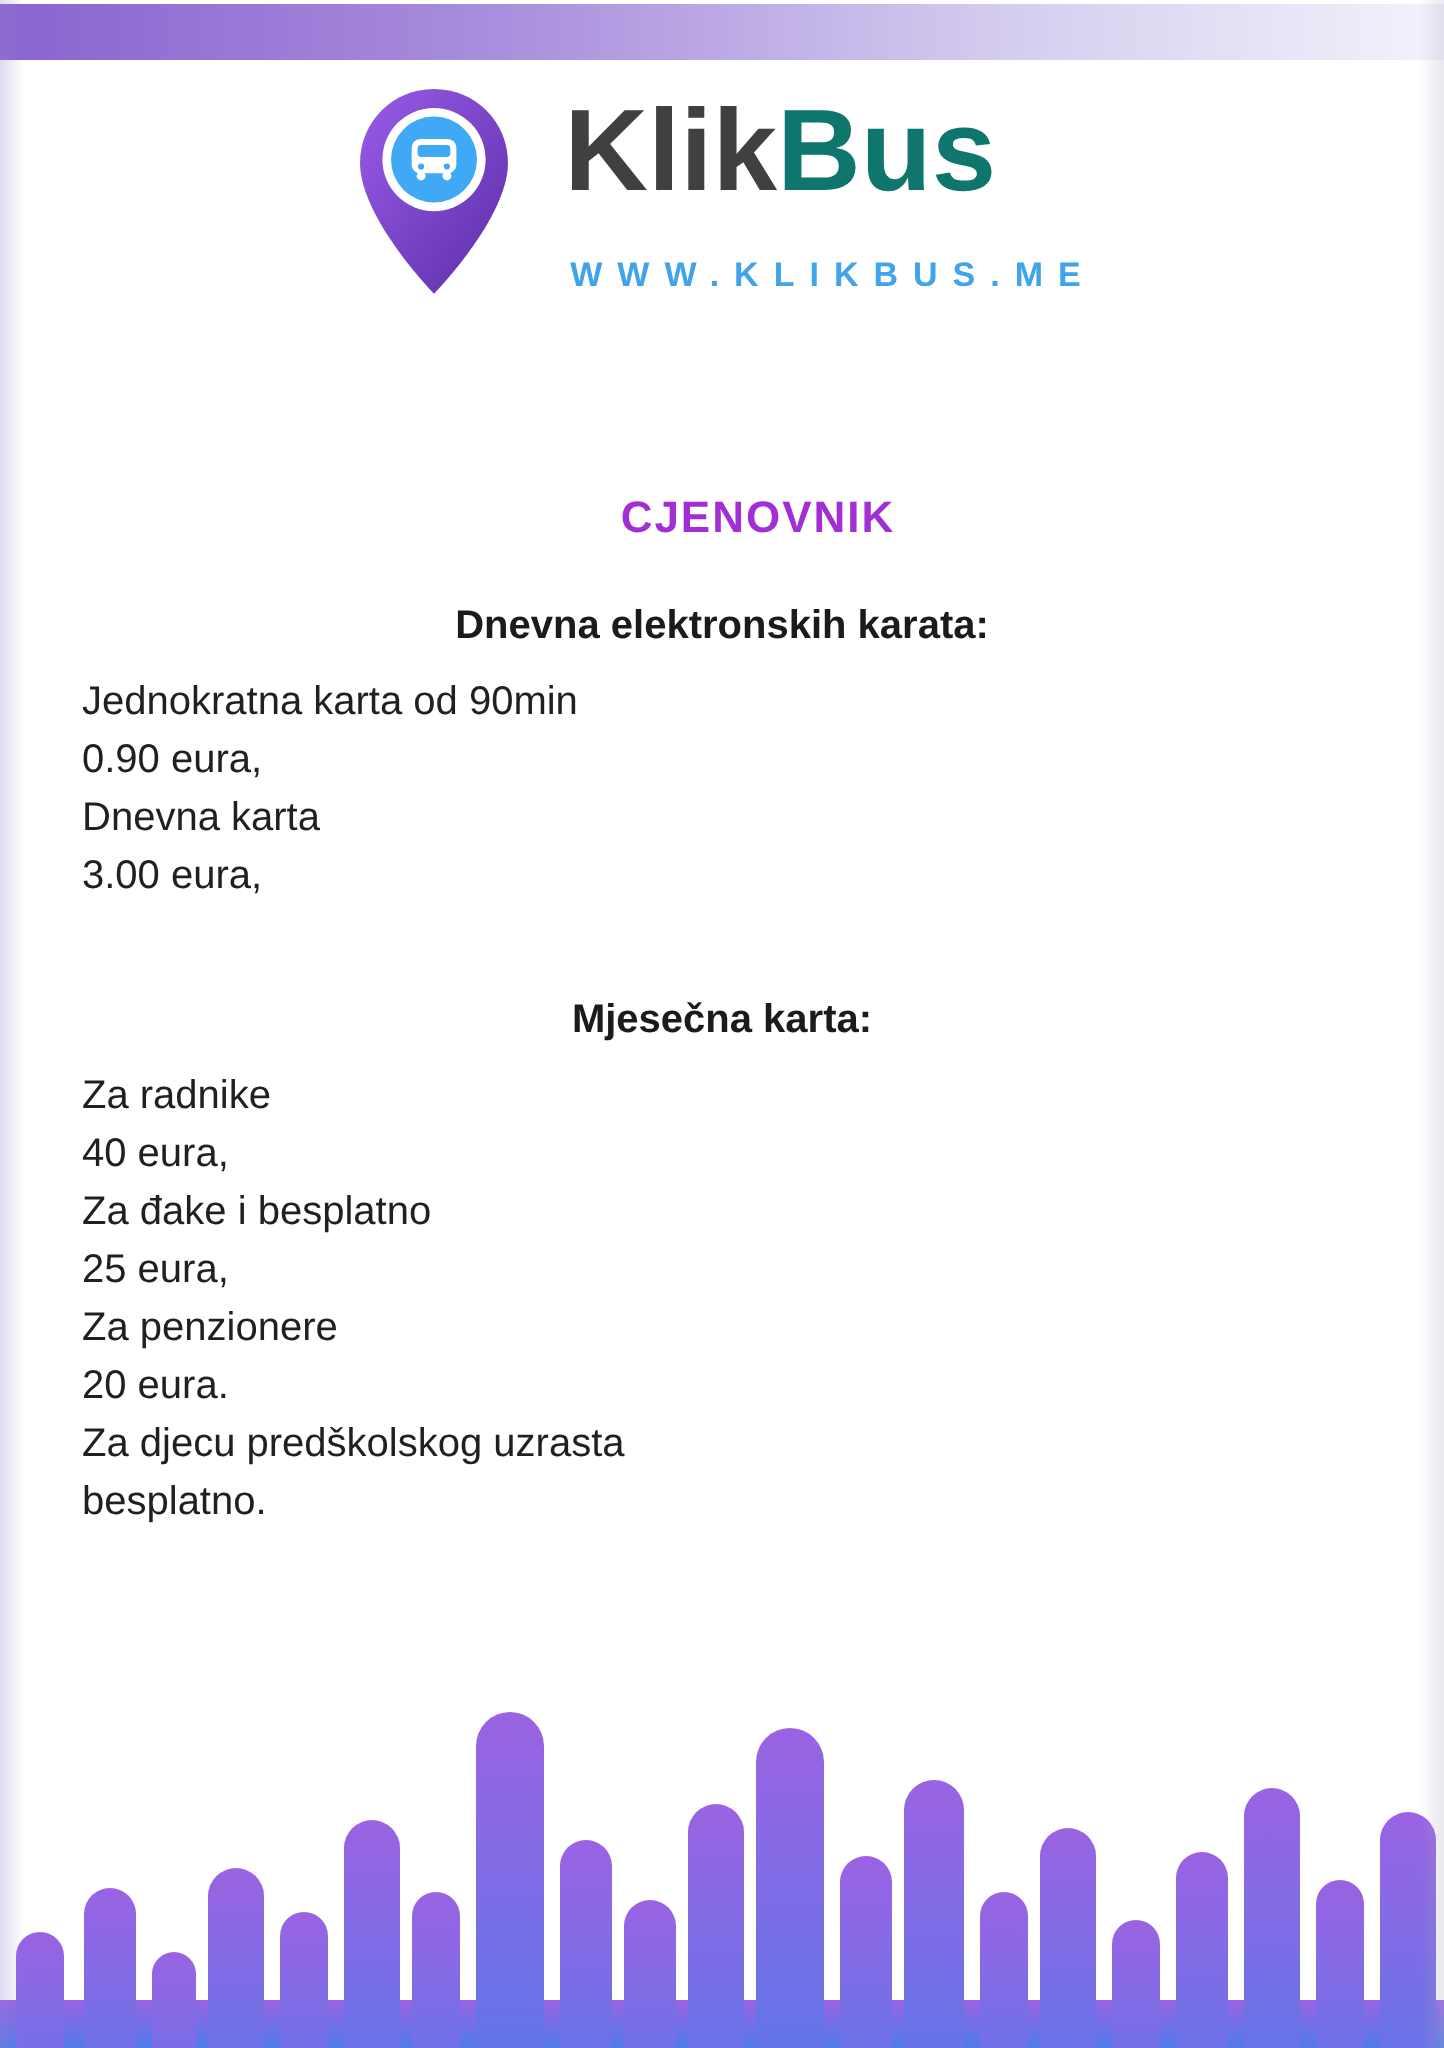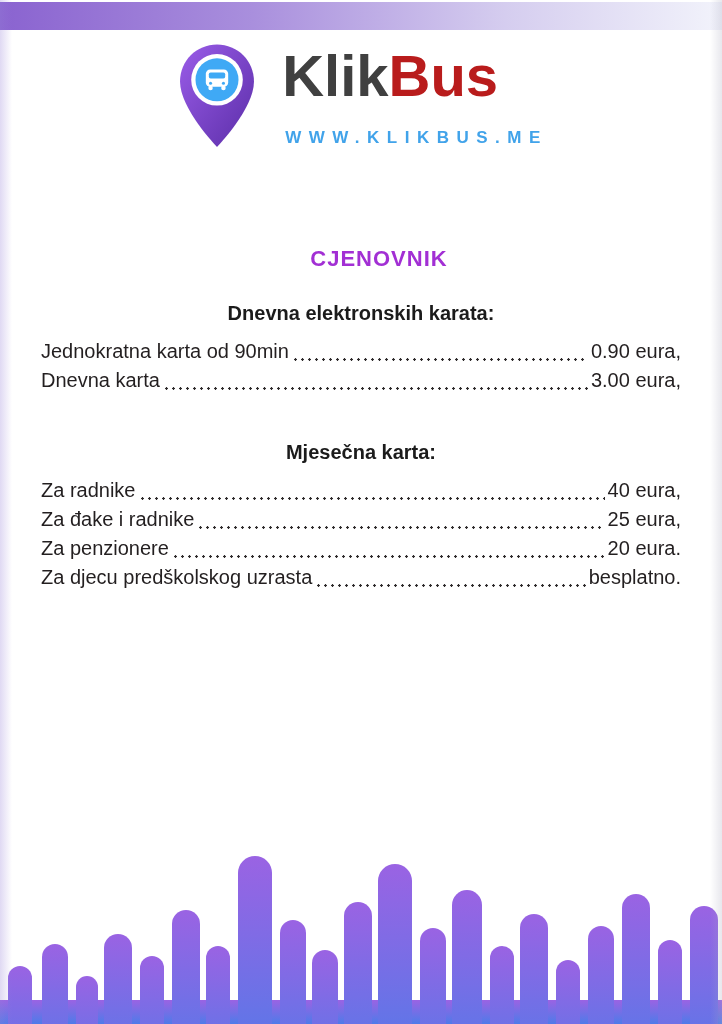--- a/index.html
+++ b/index.html
@@ -29,21 +29,21 @@
     top: 38px; left: 0; right: 0;
     display: flex; justify-content: center; align-items: center;
     gap: 22px;
   }
   .pin-wrap { width: 86px; height: 118px; flex: 0 0 auto; }
   .logo-text { display: flex; flex-direction: column; align-items: flex-start; }
   .brand {
     font-size: 58px; font-weight: 700; line-height: 1.05; letter-spacing: 0px;
   }
   .brand .klik { color: #404040; }
-  .brand .bus  { color: #b91c1c; }
+  .brand .bus  { color: #0f766e; }
   .site {
     color: #41a3ea; font-size: 17px; font-weight: 600;
     letter-spacing: 7.5px; margin-top: 21px; margin-left: 3px;
   }
 
   
   .page-title {
     position: absolute;
     top: 246px; left: 0; right: 0;
     text-align: center;
@@ -58,20 +58,21 @@
   .section-heading {
     text-align: center;
     font-size: 20px; font-weight: 700; color: #1b1b1b;
     margin-bottom: 12px;
   }
   .section + .section { margin-top: 46px; }
   .row {
     display: flex; align-items: baseline;
     font-size: 20px; line-height: 29px;
     color: #231f20;
+    flex-direction: column;
   }
   .row .label { white-space: nowrap; }
   .row .dots {
     flex: 1; height: 20px; margin: 0 3px; align-self: flex-end;
     background-image: radial-gradient(circle, #2e2a2b 1.15px, transparent 1.45px);
     background-size: 7px 3px;
     background-repeat: repeat-x;
     background-position: left bottom 5px;
   }
   .row .price { white-space: nowrap; }
@@ -138,21 +139,21 @@
   </div>
 
   <div class="section">
     <h2 class="section-heading">Mjesečna karta:</h2>
     <div class="row">
       <span class="label">Za radnike</span>
       <span class="dots"></span>
       <span class="price">40 eura,</span>
     </div>
     <div class="row">
-      <span class="label">Za đake i radnike</span>
+      <span class="label">Za đake i besplatno</span>
       <span class="dots"></span>
       <span class="price">25 eura,</span>
     </div>
     <div class="row">
       <span class="label">Za penzionere</span>
       <span class="dots"></span>
       <span class="price">20 eura.</span>
     </div>
     <div class="row">
       <span class="label">Za djecu predškolskog uzrasta</span>

